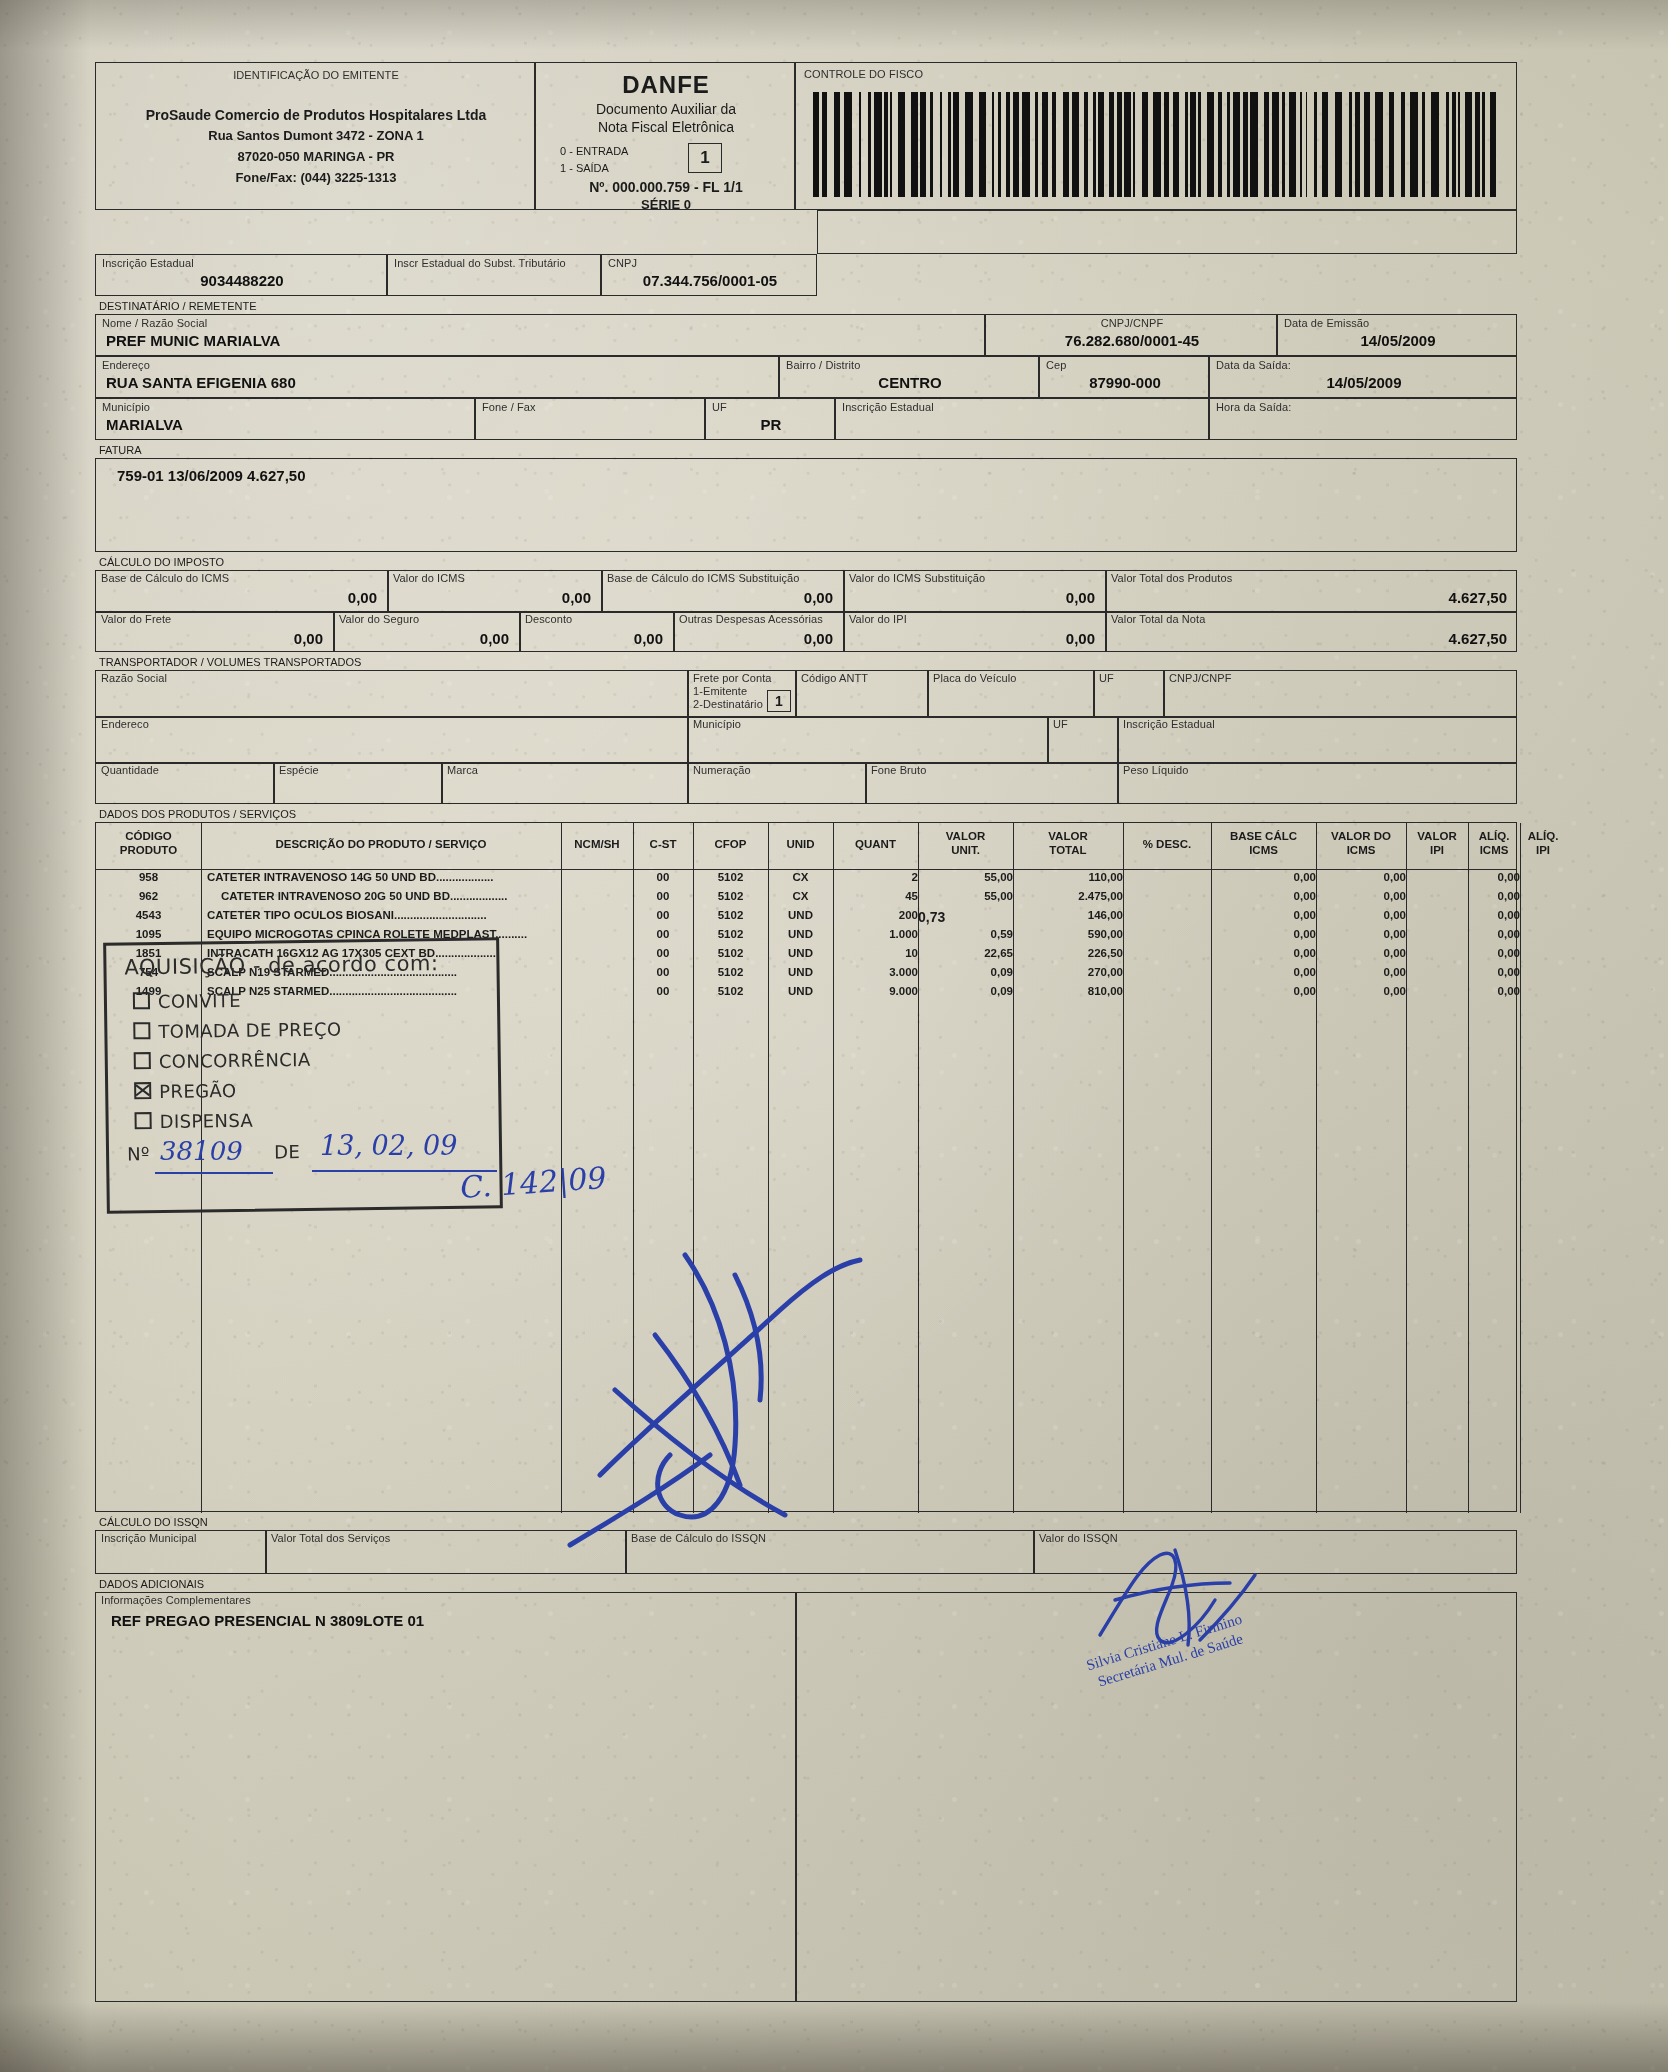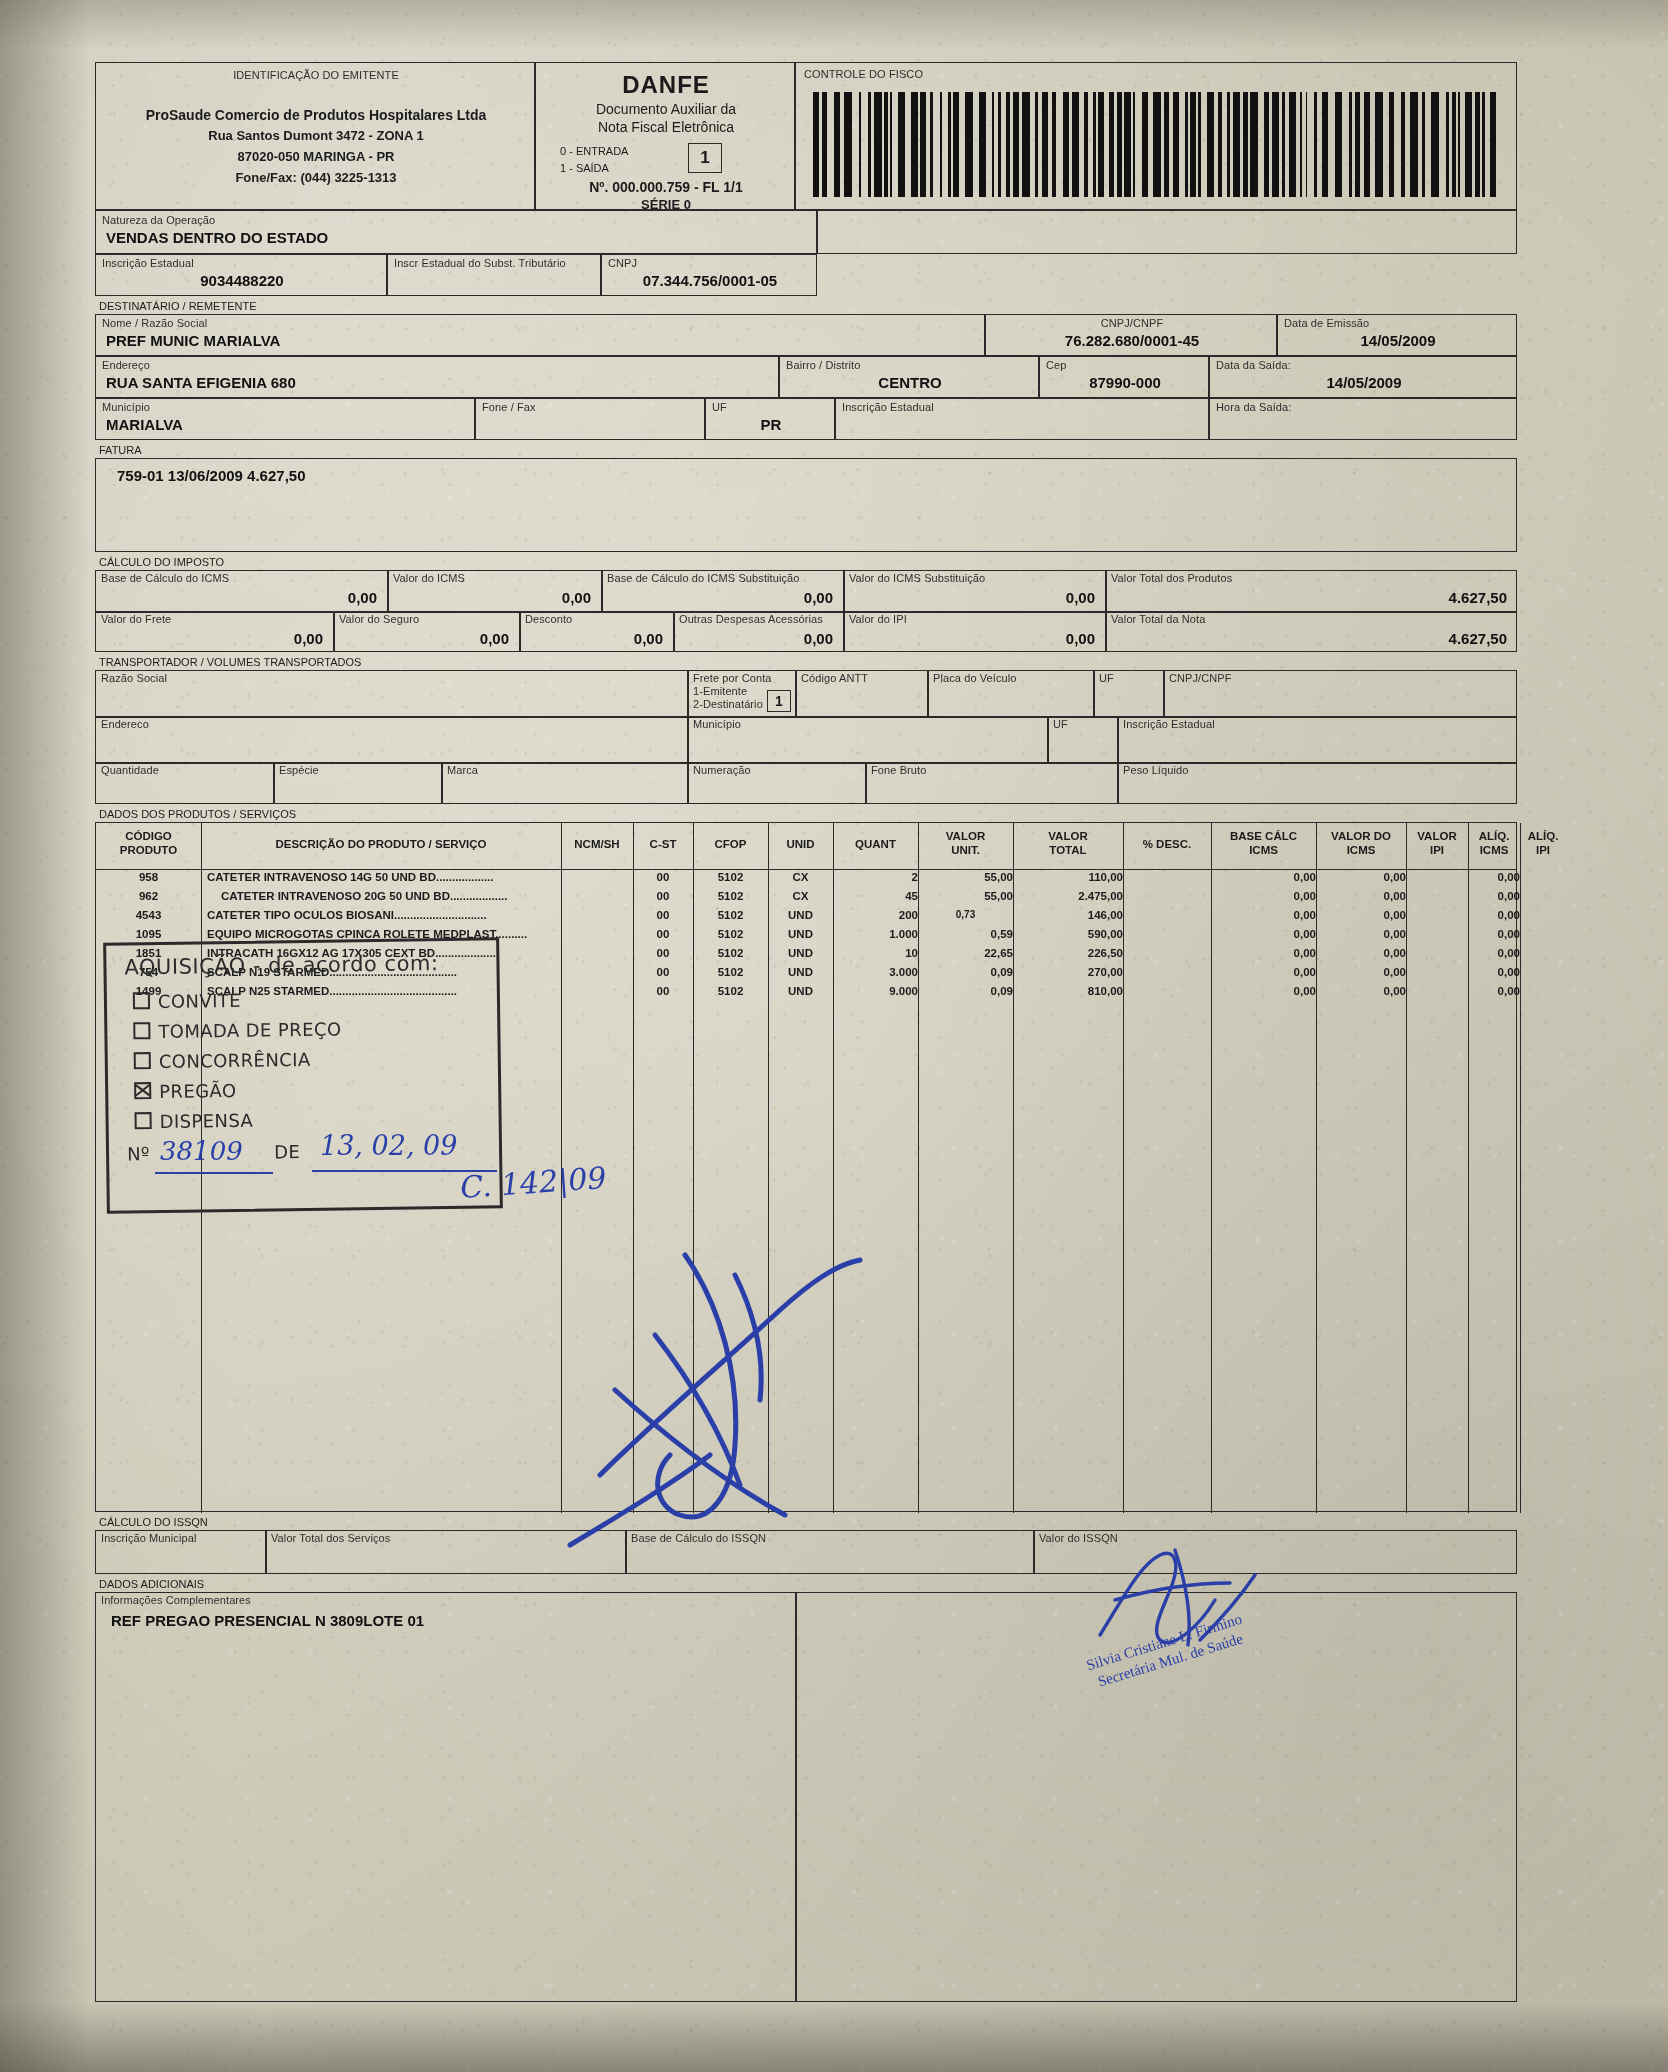--- a/index.html
+++ b/index.html
@@ -260,24 +260,20 @@
       <i style="width: 7px;"></i>
       <i class="bgap" style="width: 3px;"></i>
       <i style="width: 5px;"></i>
       <i class="bgap" style="width: 3px;"></i>
       <i style="width: 3px;"></i>
       <i class="bgap" style="width: 5px;"></i>
       <i style="width: 6px;"></i>
       <i class="bgap" style="width: 7px;"></i>
     </div>
 
-  <div class="bx" style="left:0; top:148px; width:722px; height:44px;">
-    <div class="t lbl" style="left:6px; top:3px;">Natureza da Operação</div>
-    <div class="t val" style="left:10px; top:18px;">VENDAS DENTRO DO ESTADO</div>
-  </div>
   <div class="bx" style="left:722px; top:148px; width:700px; height:44px;"></div>
 
   <div class="bx" style="left:0; top:192px; width:292px; height:42px;">
     <div class="t lbl" style="left:6px; top:2px;">Inscrição Estadual</div>
     <div class="t val ctr" style="left:0; top:17px; width:292px;">9034488220</div>
   </div>
   <div class="bx" style="left:292px; top:192px; width:214px; height:42px;">
     <div class="t lbl" style="left:6px; top:2px;">Inscr Estadual do Subst. Tributário</div>
     <div class="t val ctr" style="left:0; top:17px; width:214px;"></div>
   </div>
@@ -537,21 +533,21 @@
           <div style="position: absolute; left: 1424px; top: 2px; width: 46px; text-align: right; font-size: 11.5px; font-weight: bold; padding-right: 8px; white-space: nowrap; overflow: hidden;"></div>
         </div>
         <div style="position: absolute; left: 0px; top: 38px; width: 100%; height: 19px;">
           <div style="position: absolute; left: 0px; top: 2px; width: 105px; text-align: center; font-size: 11.5px; font-weight: bold; white-space: nowrap; overflow: hidden;">4543</div>
           <div style="position: absolute; left: 105px; top: 2px; width: 360px; text-align: left; font-size: 11.5px; font-weight: bold; padding-left: 6px; white-space: nowrap; overflow: hidden;">CATETER TIPO OCULOS BIOSANI.............................</div>
           <div style="position: absolute; left: 465px; top: 2px; width: 72px; text-align: center; font-size: 11.5px; font-weight: bold; white-space: nowrap; overflow: hidden;"></div>
           <div style="position: absolute; left: 537px; top: 2px; width: 60px; text-align: center; font-size: 11.5px; font-weight: bold; white-space: nowrap; overflow: hidden;">00</div>
           <div style="position: absolute; left: 597px; top: 2px; width: 75px; text-align: center; font-size: 11.5px; font-weight: bold; white-space: nowrap; overflow: hidden;">5102</div>
           <div style="position: absolute; left: 672px; top: 2px; width: 65px; text-align: center; font-size: 11.5px; font-weight: bold; white-space: nowrap; overflow: hidden;">UND</div>
           <div style="position: absolute; left: 737px; top: 2px; width: 85px; text-align: right; font-size: 11.5px; font-weight: bold; padding-right: 8px; white-space: nowrap; overflow: hidden;">200</div>
-          <div style="position: absolute; left: 822px; top: 2px; width: 95px; text-align: center; font-size: 10px; font-weight: bold; padding-right: 8px; white-space: nowrap; overflow: hidden;">0,73</div>
+          <div style="position: absolute; left: 822px; top: 2px; width: 95px; text-align: left; font-size: 14px; font-weight: bold; padding-right: 8px; white-space: nowrap; overflow: hidden;">0,73</div>
           <div style="position: absolute; left: 917px; top: 2px; width: 110px; text-align: right; font-size: 11.5px; font-weight: bold; padding-right: 8px; white-space: nowrap; overflow: hidden;">146,00</div>
           <div style="position: absolute; left: 1027px; top: 2px; width: 88px; text-align: right; font-size: 11.5px; font-weight: bold; padding-right: 8px; white-space: nowrap; overflow: hidden;"></div>
           <div style="position: absolute; left: 1115px; top: 2px; width: 105px; text-align: right; font-size: 11.5px; font-weight: bold; padding-right: 8px; white-space: nowrap; overflow: hidden;">0,00</div>
           <div style="position: absolute; left: 1220px; top: 2px; width: 90px; text-align: right; font-size: 11.5px; font-weight: bold; padding-right: 8px; white-space: nowrap; overflow: hidden;">0,00</div>
           <div style="position: absolute; left: 1310px; top: 2px; width: 62px; text-align: right; font-size: 11.5px; font-weight: bold; padding-right: 8px; white-space: nowrap; overflow: hidden;"></div>
           <div style="position: absolute; left: 1372px; top: 2px; width: 52px; text-align: right; font-size: 11.5px; font-weight: bold; padding-right: 8px; white-space: nowrap; overflow: hidden;">0,00</div>
           <div style="position: absolute; left: 1424px; top: 2px; width: 46px; text-align: right; font-size: 11.5px; font-weight: bold; padding-right: 8px; white-space: nowrap; overflow: hidden;"></div>
         </div>
         <div style="position: absolute; left: 0px; top: 57px; width: 100%; height: 19px;">
           <div style="position: absolute; left: 0px; top: 2px; width: 105px; text-align: center; font-size: 11.5px; font-weight: bold; white-space: nowrap; overflow: hidden;">1095</div>

